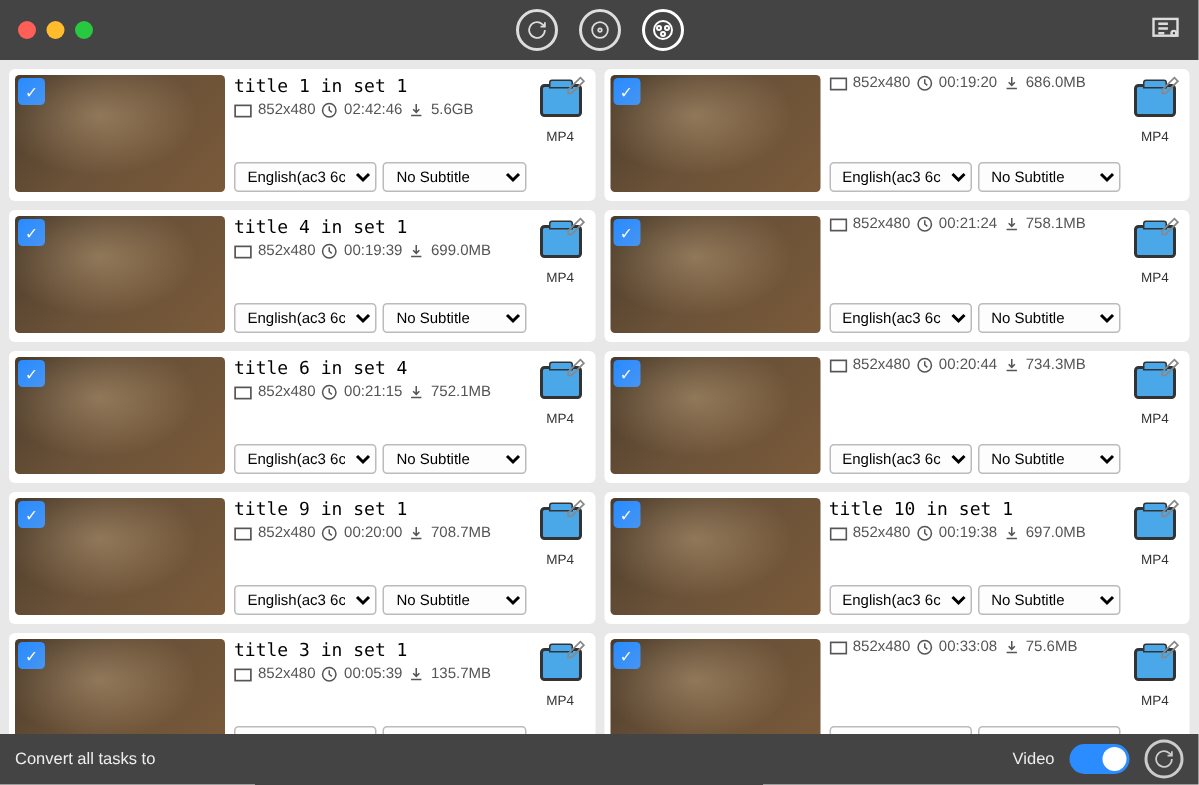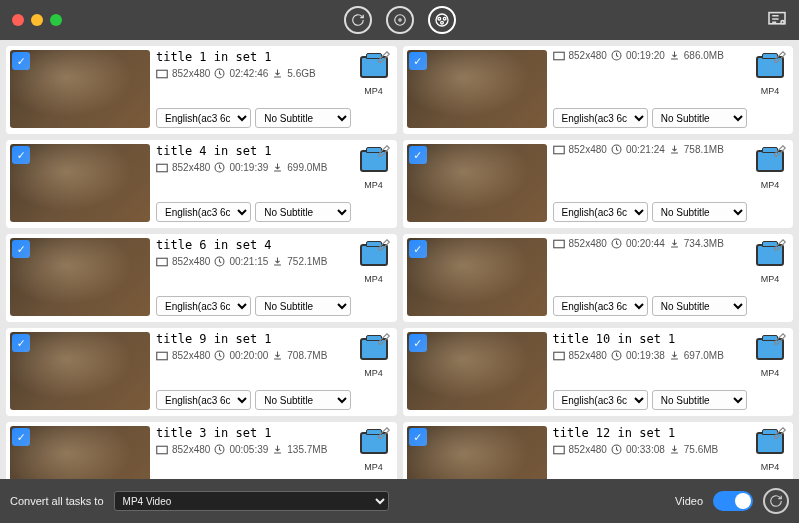--- a/index.html
+++ b/index.html
@@ -24,21 +24,21 @@
 .title { font-weight: normal; font-size: 12px; margin-top: 0; }
 .meta { display: flex; gap: 4px; color: #555; font-size: 10px; align-items: flex-end; font-family: -apple-system, Arial, sans-serif; }
 .meta svg { flex-shrink: 0; }
 .selects { display: flex; gap: 4px; margin-top: auto; }
 .sel { flex: 1; min-width: 0; border: 1px solid #bbb; border-radius: 3px; background: #fdfdfd; font-size: 10px; padding: 2px 4px; font-family: -apple-system, Arial, sans-serif; height: 20px; }
 .fmt { width: 34px; display: flex; flex-direction: column; align-items: center; gap: 8px; margin-top: 6px; }
 .fmt-ico { width: 28px; height: 22px; background: #4aa8e8; border: 2px solid #333; border-radius: 3px; position: relative; cursor: pointer; }
 .fmt-ico::before { content:""; position:absolute; top:-5px; left:4px; right:4px; height:4px; background:#4aa8e8; border:1px solid #333; border-radius:2px 2px 0 0; }
 .fmt-lbl { font-size: 9px; color: #333; font-family: Arial, sans-serif; }
 .edit { position: absolute; top: 4px; right: 6px; color: #888; cursor: pointer; }
-.footer { height: 44px; background: #444; display: flex; align-items: center; padding: 0 10px; color: #eee; gap: 10px; font-family: -apple-system, Arial, sans-serif; font-size: 11px; }
+.footer { height: 34px; background: #444; display: flex; align-items: center; padding: 0 10px; color: #eee; gap: 10px; font-family: -apple-system, Arial, sans-serif; font-size: 11px; }
 .footer .sel { width: 150px; background:#222; color:#eee; border:1px solid #666; }
 .spacer { flex:1; }
 .toggle { width: 40px; height: 20px; background:#2b8cff; border-radius: 10px; position: relative; cursor:pointer; }
 .toggle::after { content:""; position:absolute; right:2px; top:2px; width:16px; height:16px; background:#fff; border-radius:50%; }
 .convert-btn { width: 26px; height: 26px; border:2px solid #ccc; border-radius:50%; display:flex; align-items:center; justify-content:center; cursor:pointer; color:#ccc; }
 </style>
 </head>
 <body>
 
 <div class="window">
@@ -408,21 +408,20 @@
             <path d="M17 3l4 4L7 21H3v-4L17 3z"></path>
           </svg>
     </div>
   </div>
 
   <div class="card">
     <div class="thumb">
       <div class="check">✓</div>
     </div>
     <div class="info">
-      <div class="title">title 12 in set 1</div>
       <div class="meta">
         <svg width="12" height="10" viewBox="0 0 16 12" fill="none" stroke="#555" stroke-width="1.5">
               <rect x="1" y="1" width="14" height="10"></rect>
             </svg>
         <span>852x480</span>
         <svg width="11" height="11" viewBox="0 0 16 16" fill="none" stroke="#555" stroke-width="1.5">
               <circle cx="8" cy="8" r="6.5"></circle>
               <path d="M8 4v4l2.5 2"></path>
             </svg>
         <span>00:33:08</span>
@@ -443,23 +442,20 @@
     <div class="edit">
       <svg width="14" height="14" viewBox="0 0 24 24" fill="none" stroke="currentColor" stroke-width="2">
             <path d="M17 3l4 4L7 21H3v-4L17 3z"></path>
           </svg>
     </div>
   </div>
 </div>
 
   <div class="footer">
     <span>Convert all tasks to</span>
-    <select class="sel">
-      <option>MP4 Video</option>
-    </select>
     <div class="spacer"></div>
     <span>Video</span>
     <div class="toggle"></div>
     <div class="convert-btn">
       <svg width="14" height="14" viewBox="0 0 24 24" fill="none" stroke="currentColor" stroke-width="2">
           <path d="M21 12a9 9 0 1 1-3-6.7L21 8"></path>
           <path d="M21 3v5h-5"></path>
         </svg>
     </div>
   </div>

